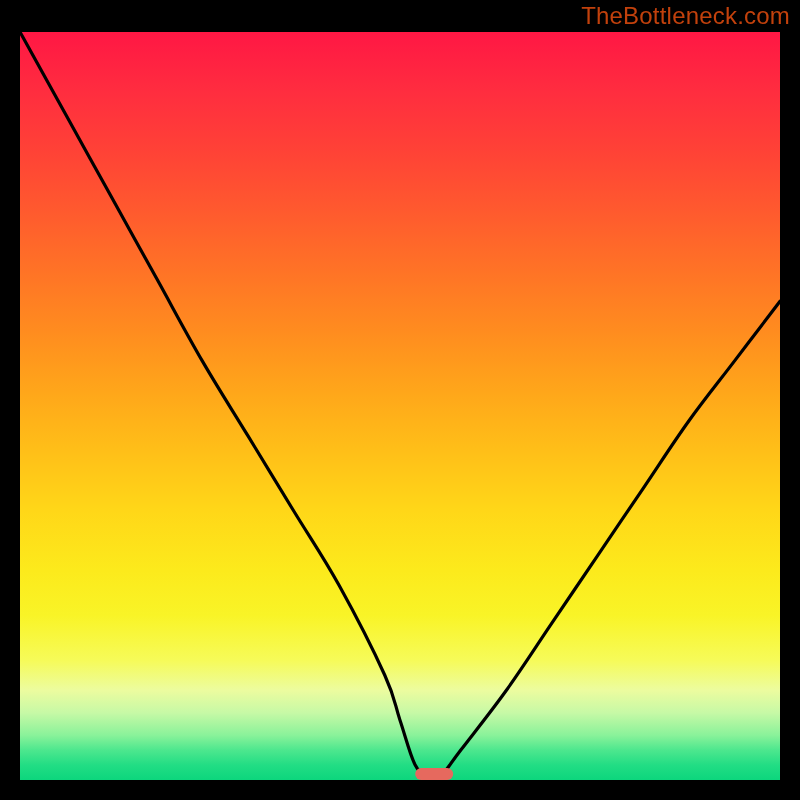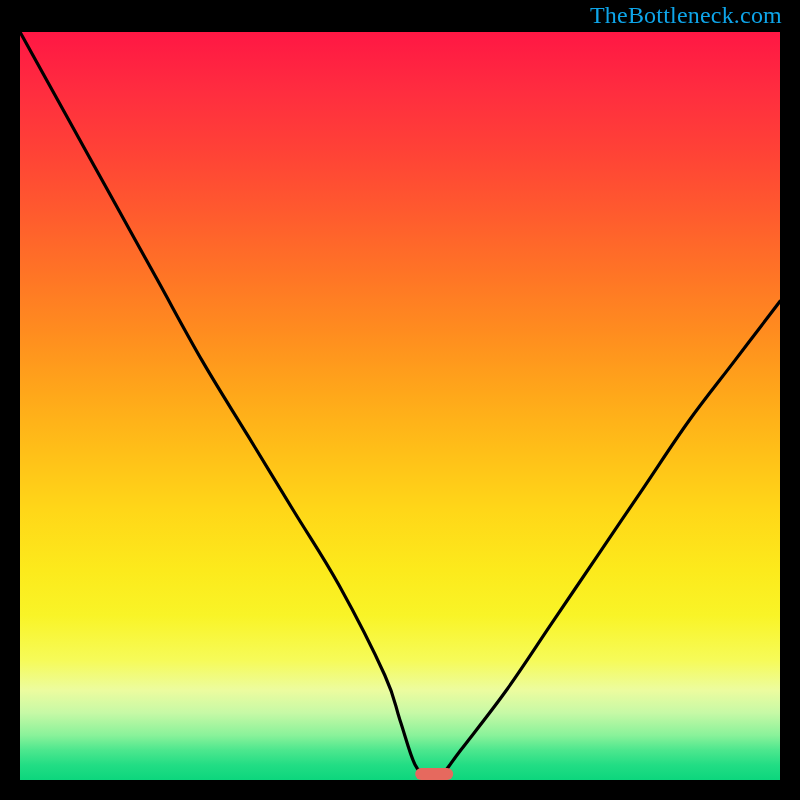--- a/index.html
+++ b/index.html
@@ -13,27 +13,26 @@
   }
   .frame {
     position: relative;
     width: 800px;
     height: 800px;
     background: #000;
   }
   .watermark {
     position: absolute;
     top: 2px;
-    right: 18px;
-    color: #0ea5e9;
+    right: 10px;
+    color: #c2410c;
     font-size: 24px;
     font-weight: 500;
     letter-spacing: 0.2px;
     z-index: 30;
-    font-family: Liberation Serif, serif;
   }
   
   .plot {
     position: absolute;
     left: 20px;
     top: 32px;
     width: 760px;   
     height: 748px;  
     overflow: hidden;
   }

